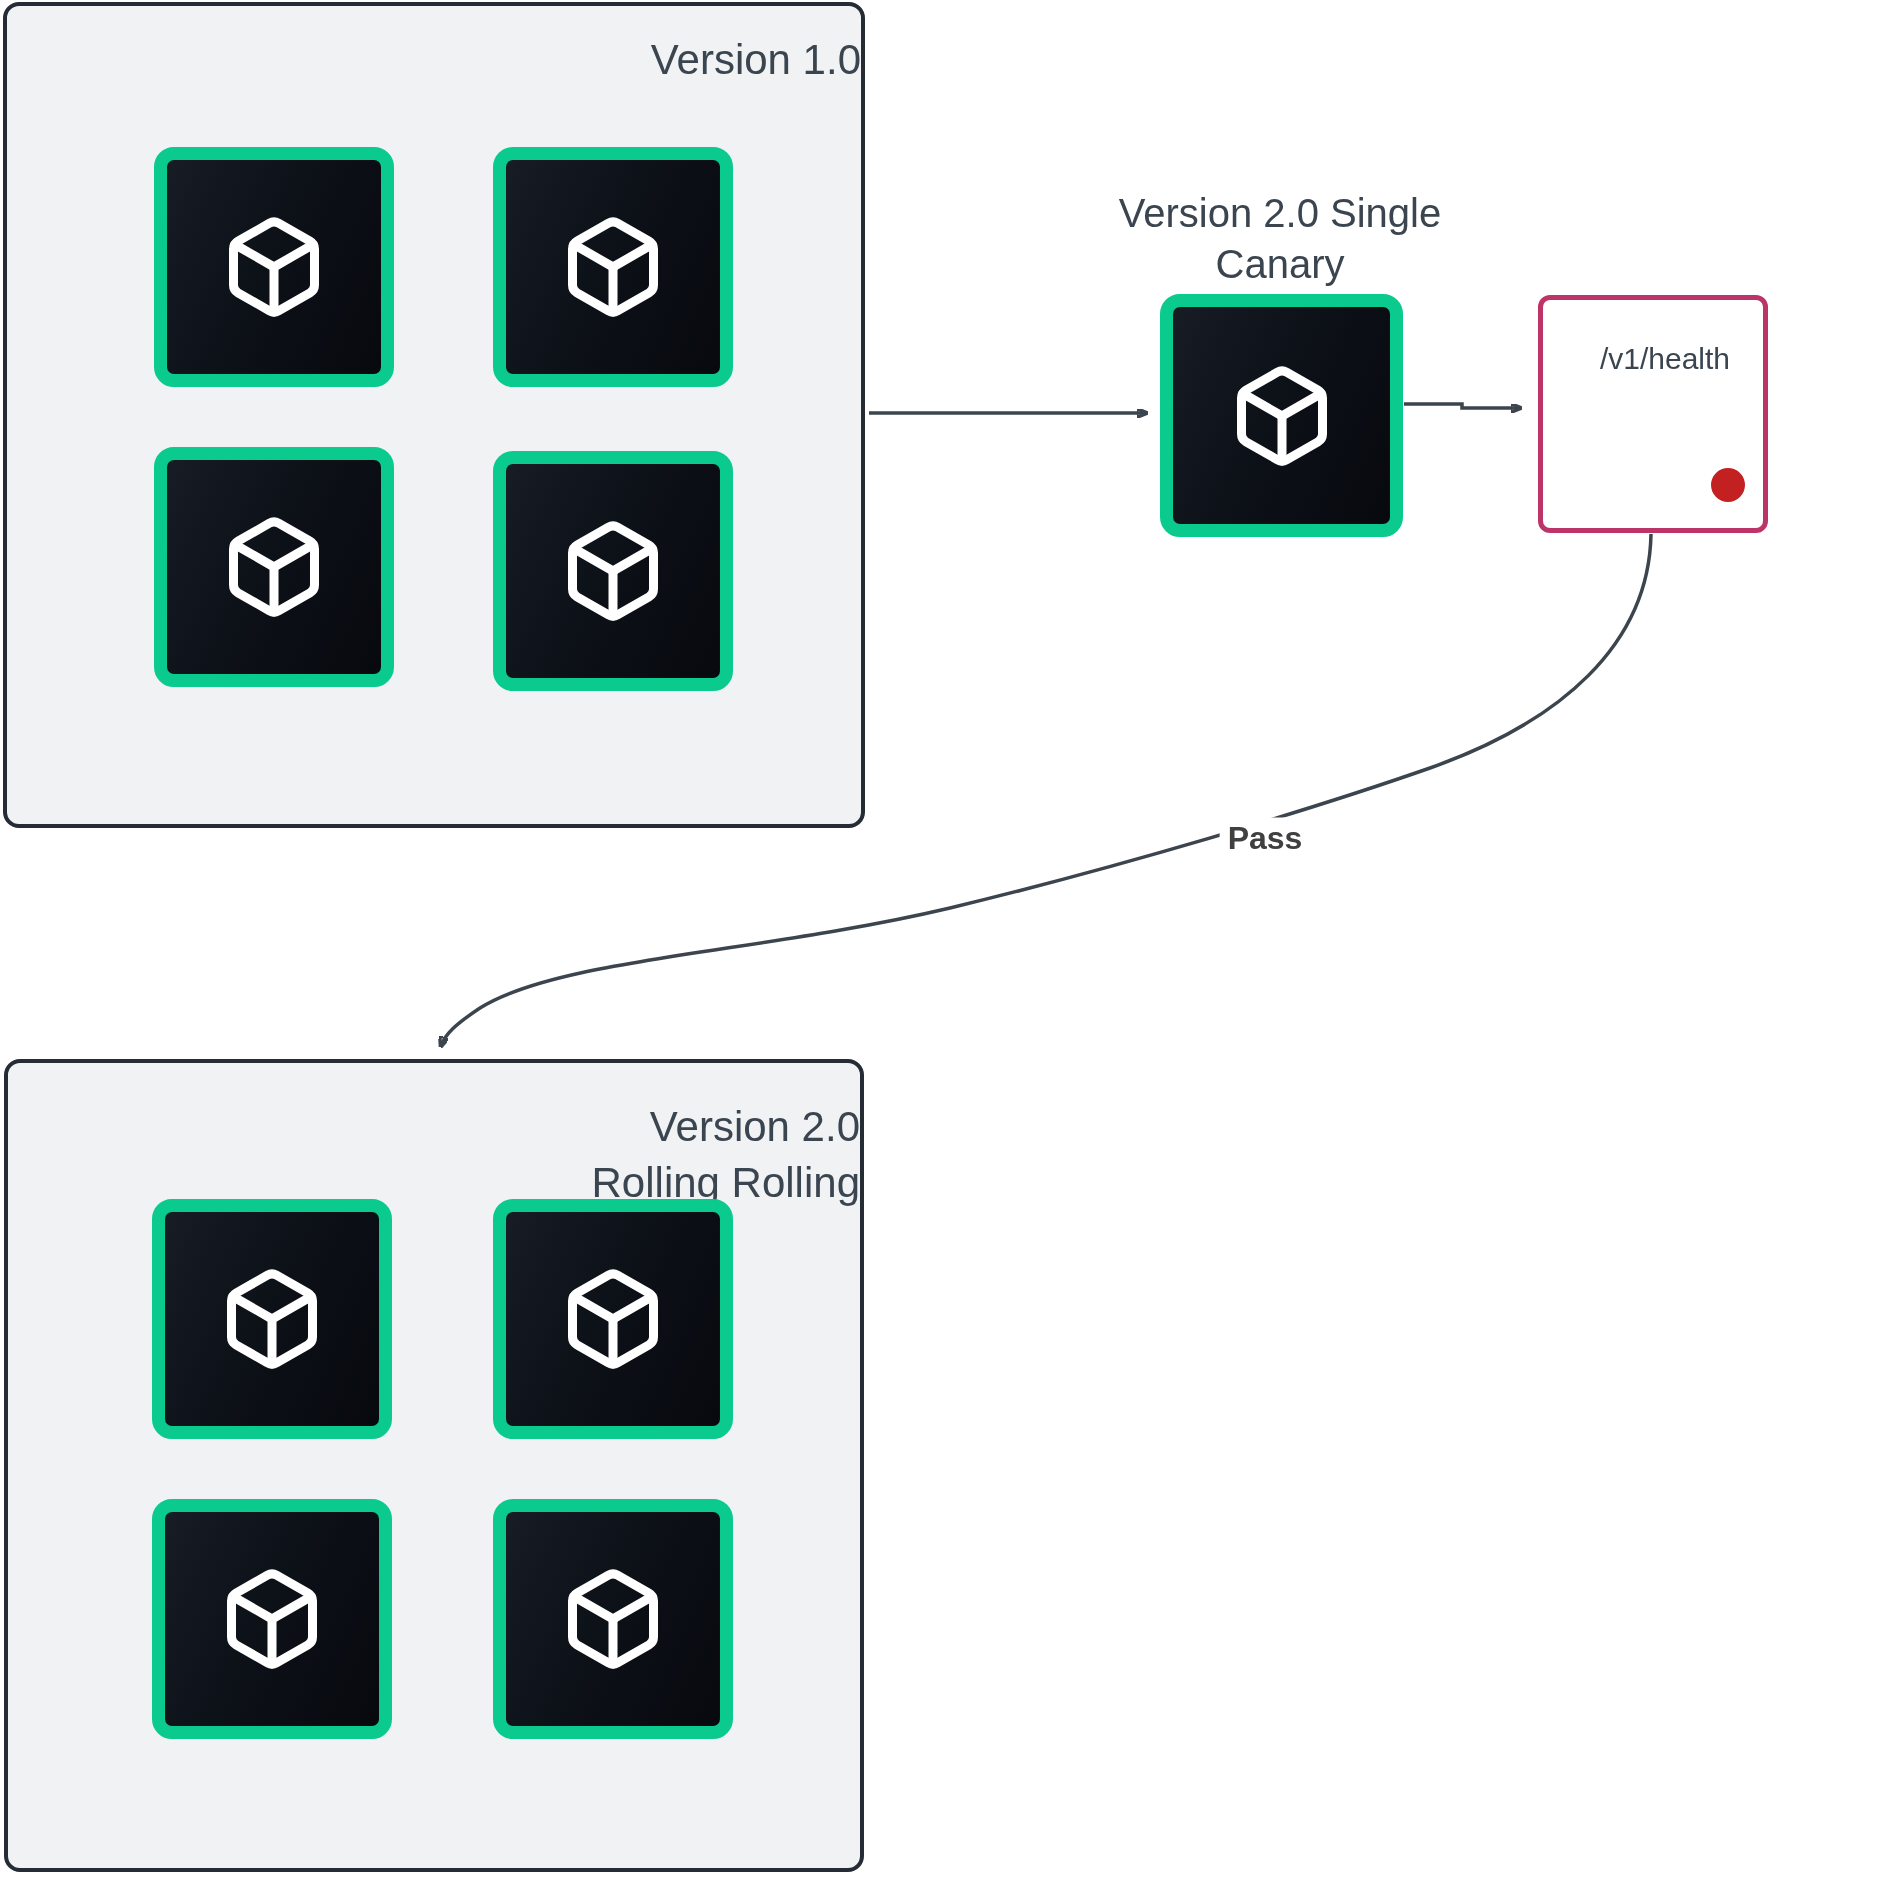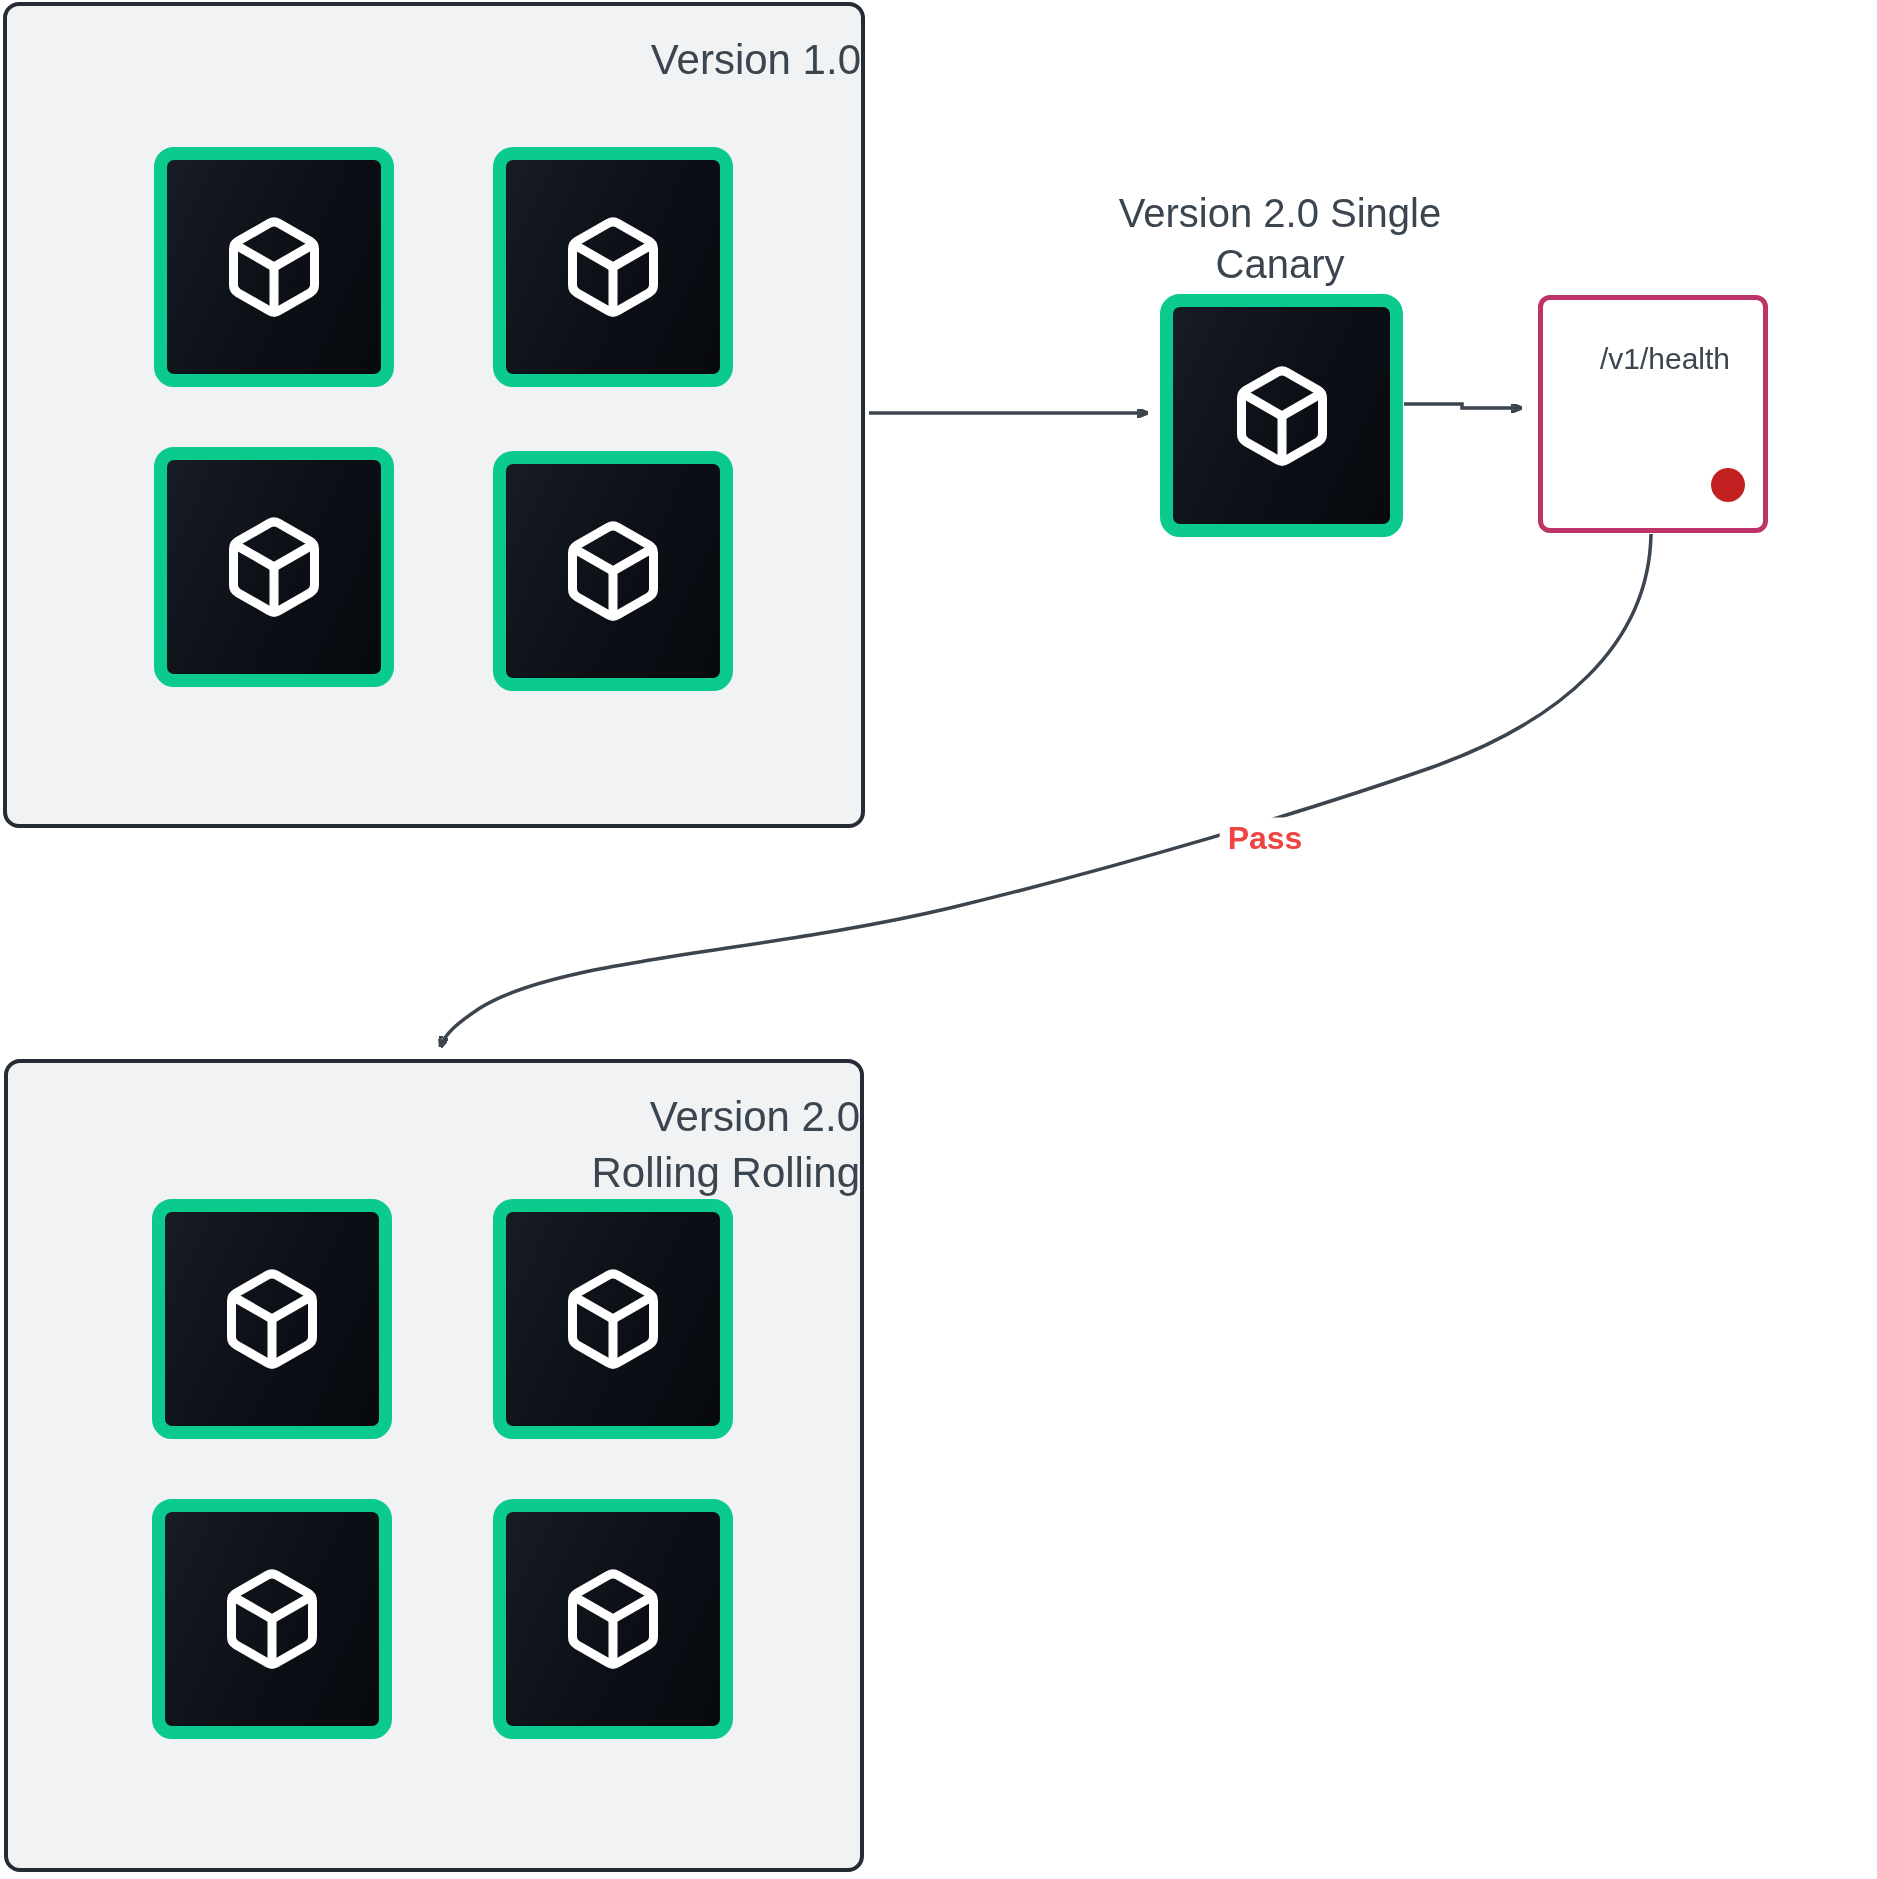--- a/index.html
+++ b/index.html
@@ -26,21 +26,21 @@
   #zone-v1{left:3px;top:2px;width:862px;height:826px;}
   #zone-v2{left:4px;top:1059px;width:860px;height:813px;}
   .zone-title{
     text-align:right;
     font-size:42px;
     line-height:56px;
     color:var(--text);
     font-weight:400;
   }
   #zone-v1 .zone-title{margin-top:26px;}
-  #zone-v2 .zone-title{margin-top:26px;padding-left:24px;}
+  #zone-v2 .zone-title{margin-top:36px;padding-left:24px;}
 
   
   .tile{
     position:absolute;
     width:240px;height:240px;
     border:13px solid var(--instance-green);
     border-radius:20px;
     background:linear-gradient(115deg,#171c25 0%,#0d1118 45%,#07090e 100%);
     display:flex;align-items:center;justify-content:center;
   }
@@ -85,21 +85,21 @@
 
   
   svg.overlay{position:absolute;left:0;top:0;width:1877px;height:1879px;pointer-events:none;}
   svg.overlay path{stroke:var(--connector);stroke-width:3.5;fill:none;}
 
   .pass-label{
     position:absolute;left:1265px;top:838px;
     transform:translate(-50%,-50%);
     background:#ffffff;
     padding:2px 8px;
-    font-size:32px;font-weight:700;color:#ef4444;
+    font-size:32px;font-weight:700;color:#404040;
   }
 
   .hidden-defs{position:absolute;width:0;height:0;overflow:hidden;}
 </style>
 </head>
 <body>
 
 <svg class="hidden-defs" aria-hidden="true">
   <symbol id="cube-sym" viewBox="0 0 24 24">
     <path d="M21 8a2 2 0 0 0-1-1.73l-7-4a2 2 0 0 0-2 0l-7 4A2 2 0 0 0 3 8v8a2 2 0 0 0 1 1.73l7 4a2 2 0 0 0 2 0l7-4A2 2 0 0 0 21 16Z"></path>

